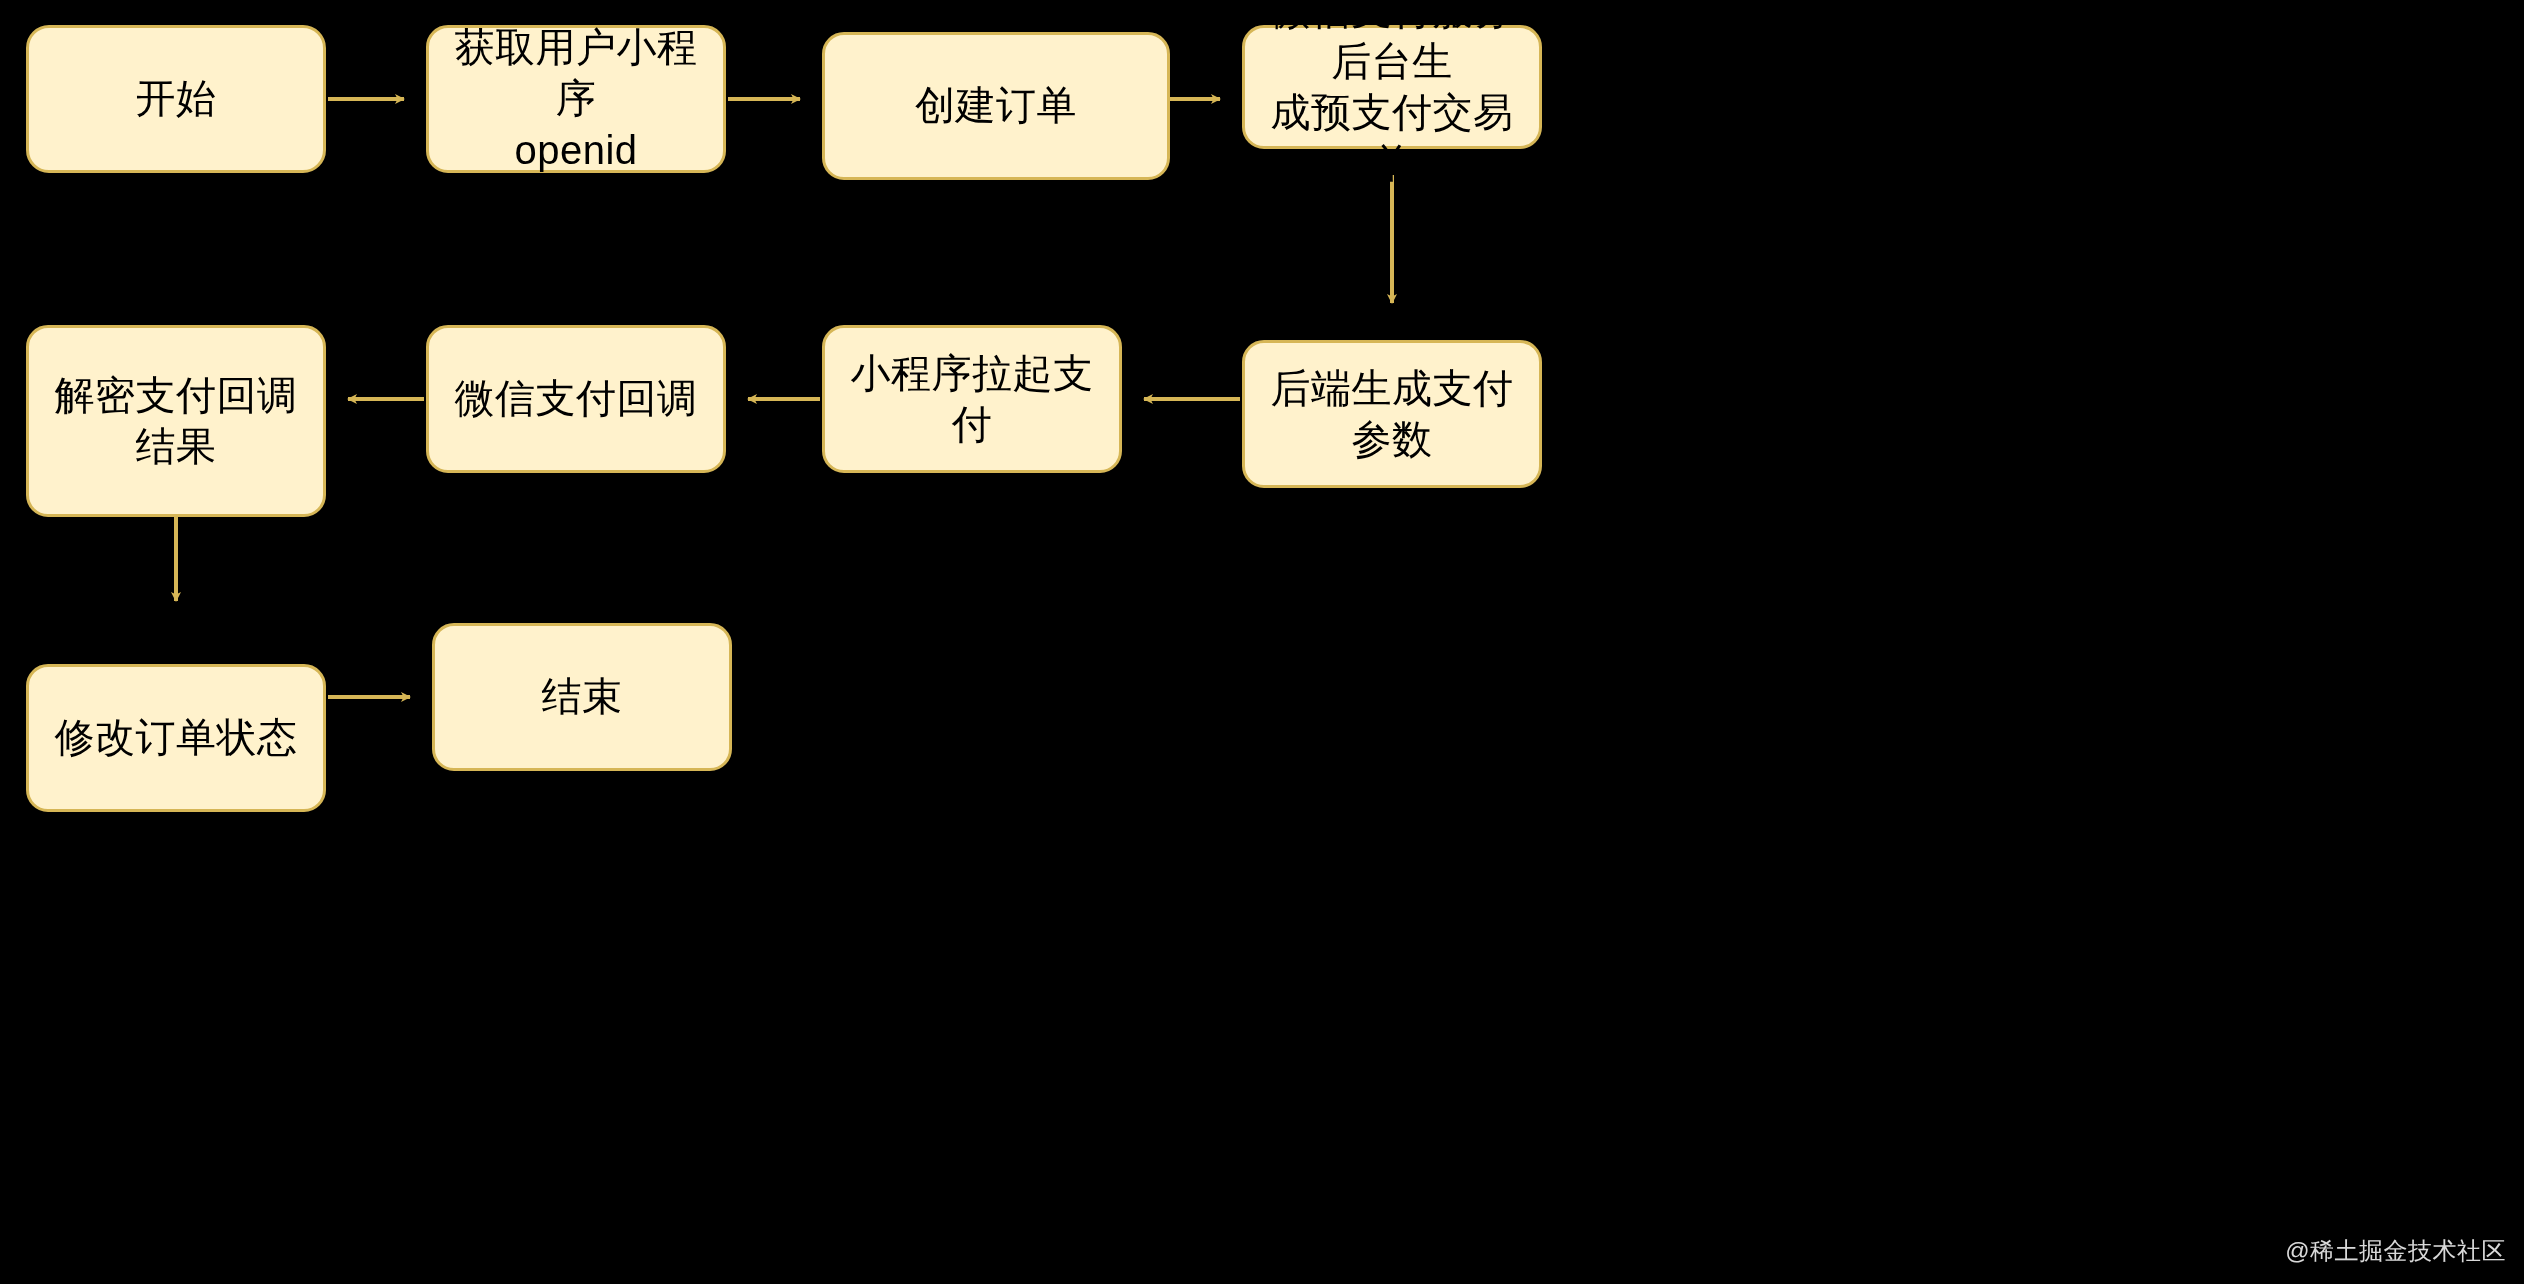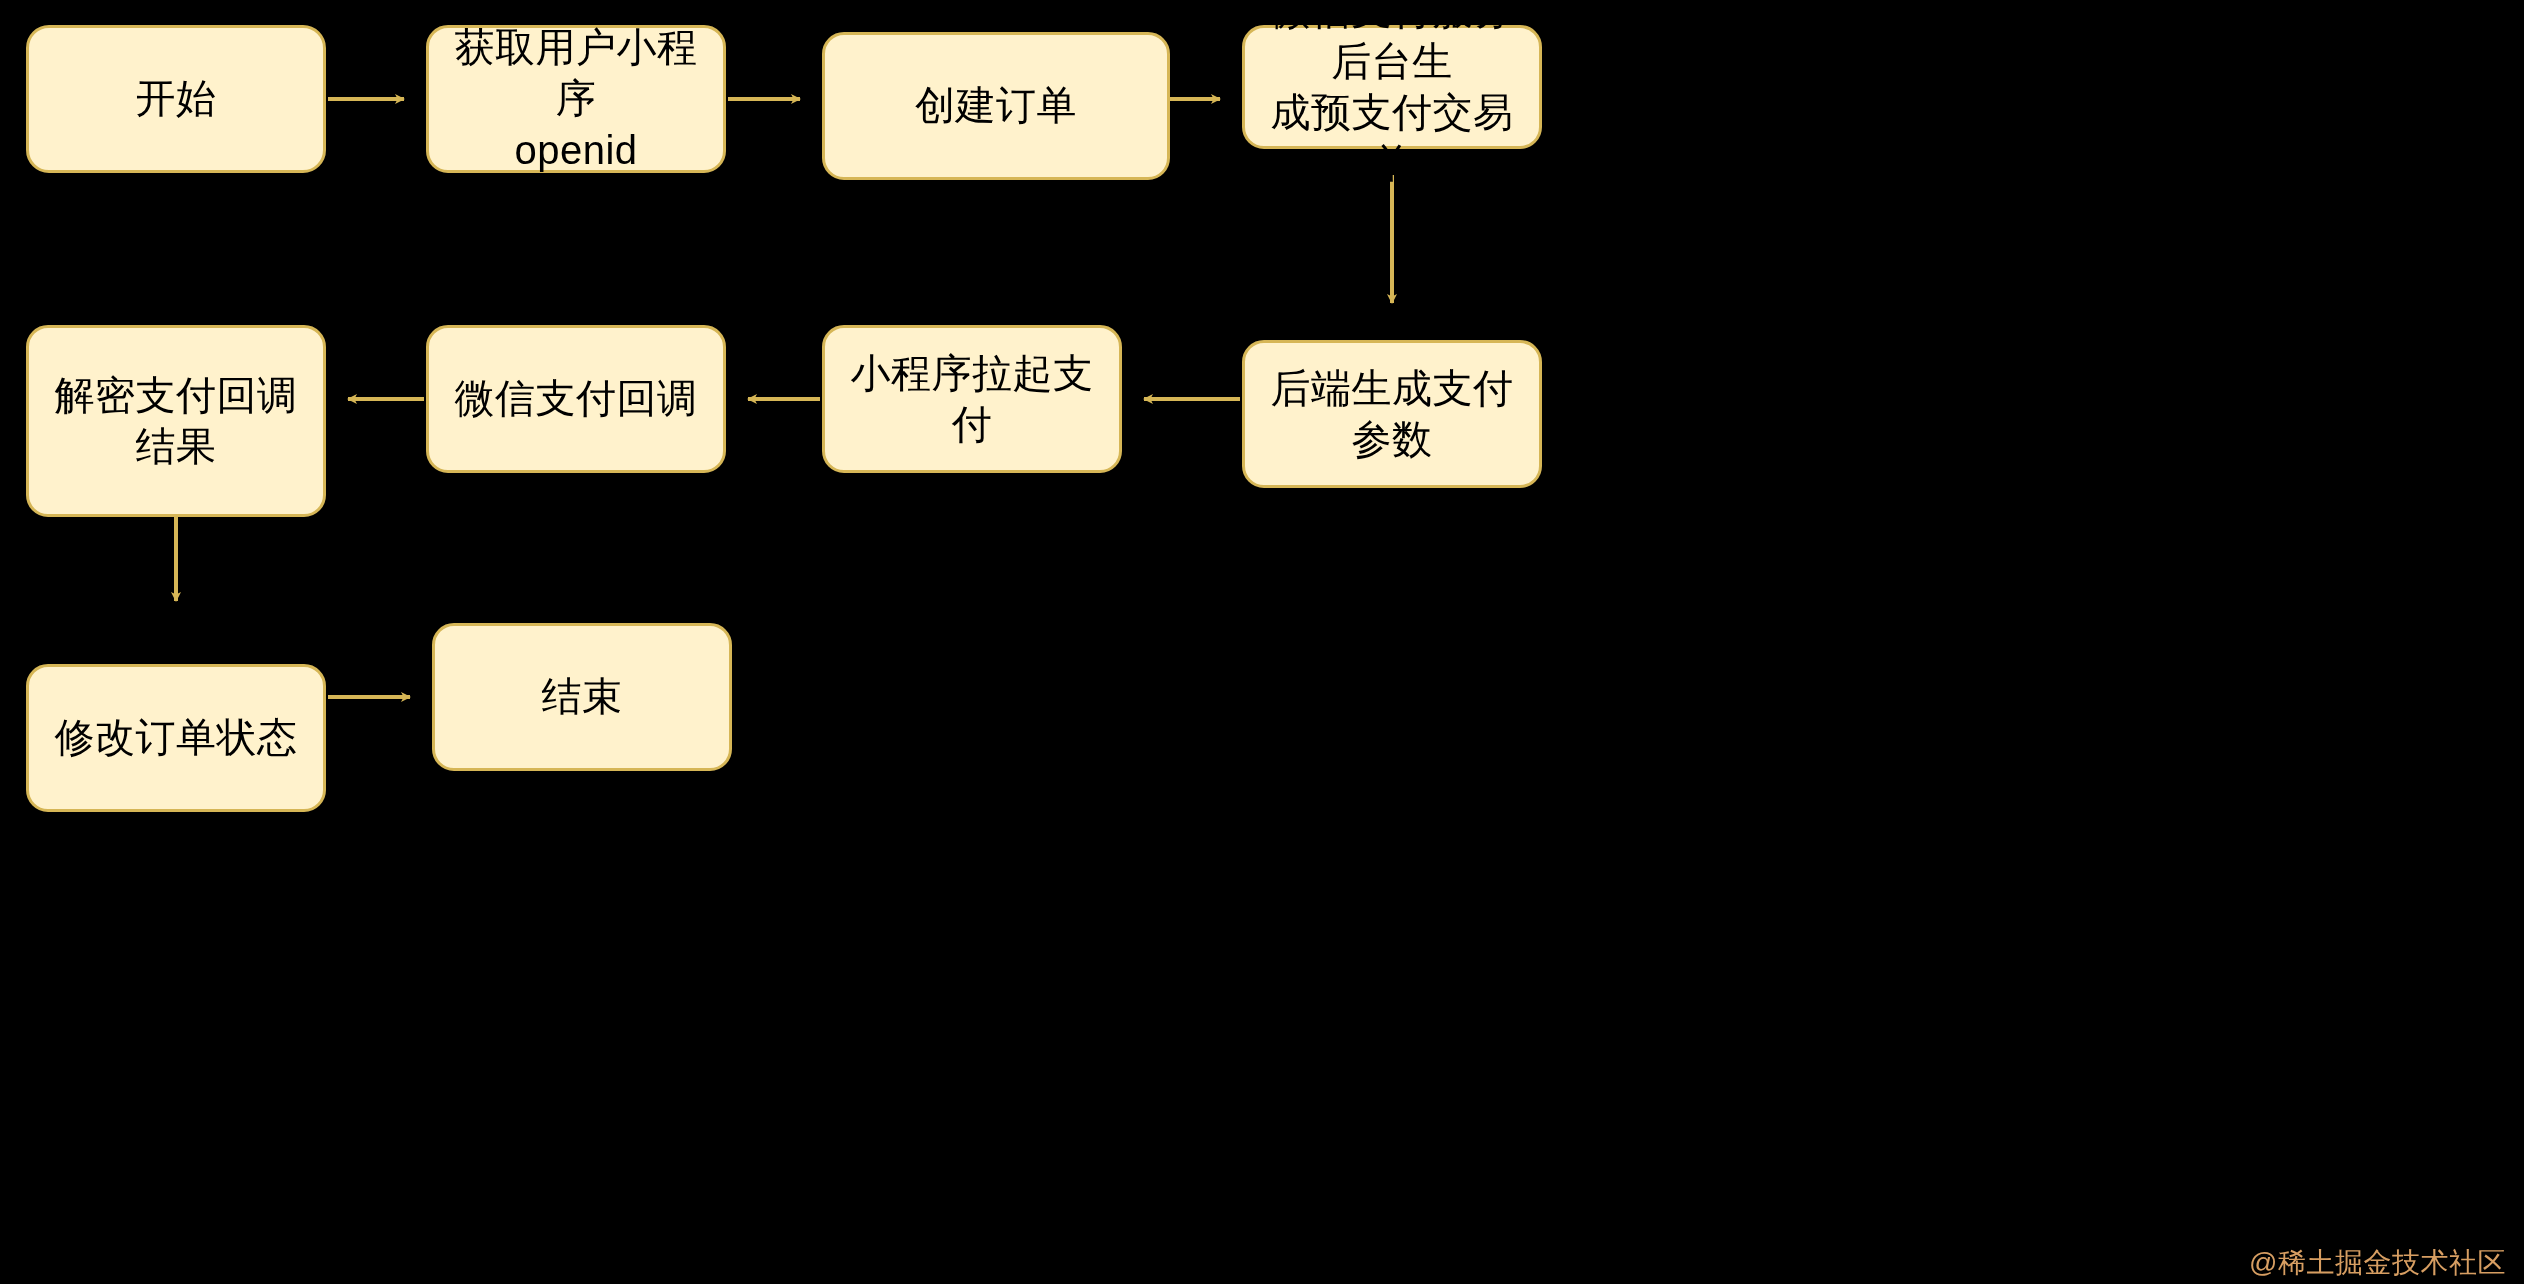--- a/index.html
+++ b/index.html
@@ -36,23 +36,23 @@
     position: absolute;
     left: 0;
     top: 0;
     width: 2524px;
     height: 1284px;
     pointer-events: none;
   }
   .watermark {
     position: absolute;
     right: 18px;
-    bottom: 2px;
-    color: #fdba74;
-    font-size: 28px;
+    bottom: 17px;
+    color: #ffffff;
+    font-size: 24px;
     letter-spacing: 0.5px;
     opacity: 0.85;
   }
 </style>
 </head>
 <body>
 
 <div id="canvas">
 
   <svg class="edge-layer" viewBox="0 0 2524 1284" xmlns="http://www.w3.org/2000/svg">

